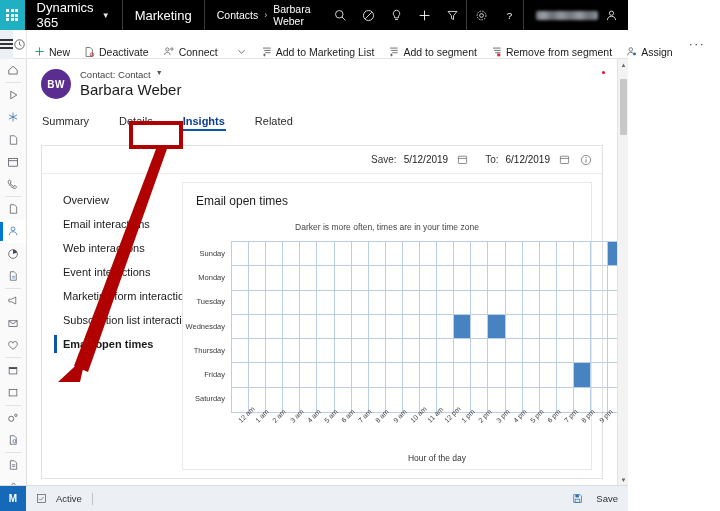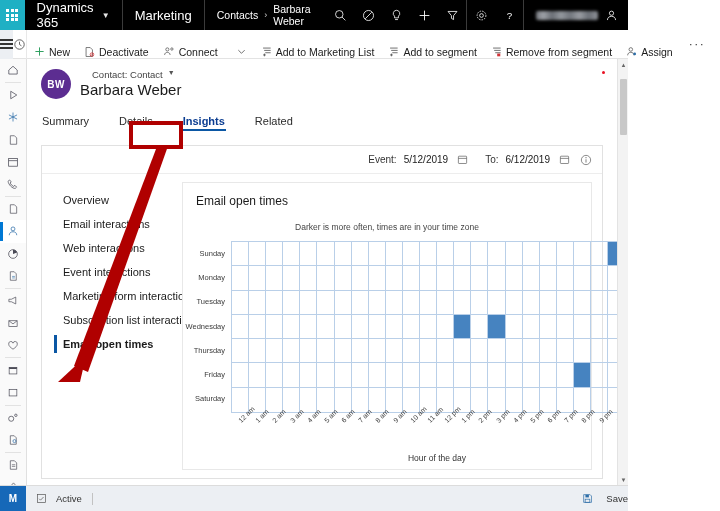--- a/index.html
+++ b/index.html
@@ -48,21 +48,21 @@
   .rail .ri.sel:before { content:""; position:absolute; left:0; top:2px; bottom:2px; width:2.5px; background:#0078d4; }
   .rail .rsep { height:1px; background:#e2e2e2; margin:1px 5px; }
 
   
   .main { position:absolute; left:27px; top:59px; right:11px; bottom:26px; background:#fff; overflow:hidden; }
 
   .rechead { display:flex; padding:10px 0 6px 14px; }
   .avatar { width:30px; height:30px; border-radius:50%; background:#5c2d91; color:#fff; font-size:10px; font-weight:bold;
             display:flex; align-items:center; justify-content:center; letter-spacing:.3px; }
   .recmeta { margin-left:9px; }
-  .rectype { font-size:9.5px; color:#444; display:flex; align-items:flex-start; gap:5px;margin-left:12px; }
+  .rectype { font-size:9.5px; color:#444; display:flex; align-items:flex-start; gap:5px; }
   .rectype .chev { font-size:7px; color:#555; }
   .recname { font-size:15px; color:#1b1b1b; margin-top:1px; }
   .ownerbox { position:absolute; right:36px; top:12px; }
   .ownerlbl { font-size:9.5px; color:#444; }
   .ownerval { display:flex; align-items:center; gap:4px; margin-top:6px; }
   .blurowner { width:82px; height:9px; border-radius:2px;
     background:linear-gradient(90deg,#9aa8c8 0%,#c6cfe2 14%,#8e9cbe 30%,#bcc6dd 45%,#95a3c4 62%,#c9d1e3 78%,#9aa8c8 100%);
     filter:blur(1.7px); opacity:.9; }
   .reddot { position:absolute; right:12px; top:12px; width:3px; height:3px; background:#e81123; border-radius:50%; }
 
@@ -109,21 +109,21 @@
   .vscroll .ar { position:absolute; left:0; width:11px; height:11px; display:flex; align-items:center; justify-content:center; font-size:6px; color:#666; }
   .vscroll .ar.up { top:0; } .vscroll .ar.dn { bottom:0; }
 
   
   .status { position:absolute; left:0; right:0; bottom:0; height:26px; background:#eceff3; border-top:1px solid #dcdcdc;
             display:flex; align-items:center; font-size:9.5px; color:#333; }
   .mbadge { width:26px; height:26px; background:#1668b8; color:#fff; display:flex; align-items:center; justify-content:center; font-size:10px; font-weight:bold; }
   .st-ico { margin:0 9px 0 10px; color:#555; display:flex; align-items:center; }
   .st-active { color:#333; }
   .st-sep { width:1px; height:12px; background:#c2c2c2; margin-left:10px; }
-  .st-right { margin-left:auto; display:flex; align-items:center; gap:13px; }
+  .st-right { margin-left:auto; display:flex; align-items:center; gap:13px; padding-right:10px; }
 
   
   .anno-box { position:absolute; border:4px solid #b00000; pointer-events:none; }
   .anno-arrow { position:absolute; pointer-events:none; }
   svg { display:block; overflow:visible; }
 </style>
 </head>
 <body>
 
 <div class="app">
@@ -440,21 +440,21 @@
     <div class="tabs">
       <div class="tab">Summary</div>
       <div class="tab">Details</div>
       <div class="tab active">Insights</div>
       <div class="tab">Related</div>
     </div>
 
     <div class="insights">
 
       <div class="daterow">
-        <span class="lbl">Event:</span>
+        <span class="lbl">Save:</span>
         <span class="val">5/12/2019</span>
         <span class="ico-cal">
           <svg width="11" height="11" viewBox="0 0 16 16">
               <rect x="2" y="3.2" width="12" height="10.6" rx="1" fill="none" stroke="#5a5a5a" stroke-width="1"></rect>
               <line x1="2" y1="6.4" x2="14" y2="6.4" stroke="#5a5a5a" stroke-width="1"></line>
             </svg>
         </span>
         <span class="lbl" style="margin-left:10px">To:</span>
         <span class="val">6/12/2019</span>
         <span class="ico-cal">

